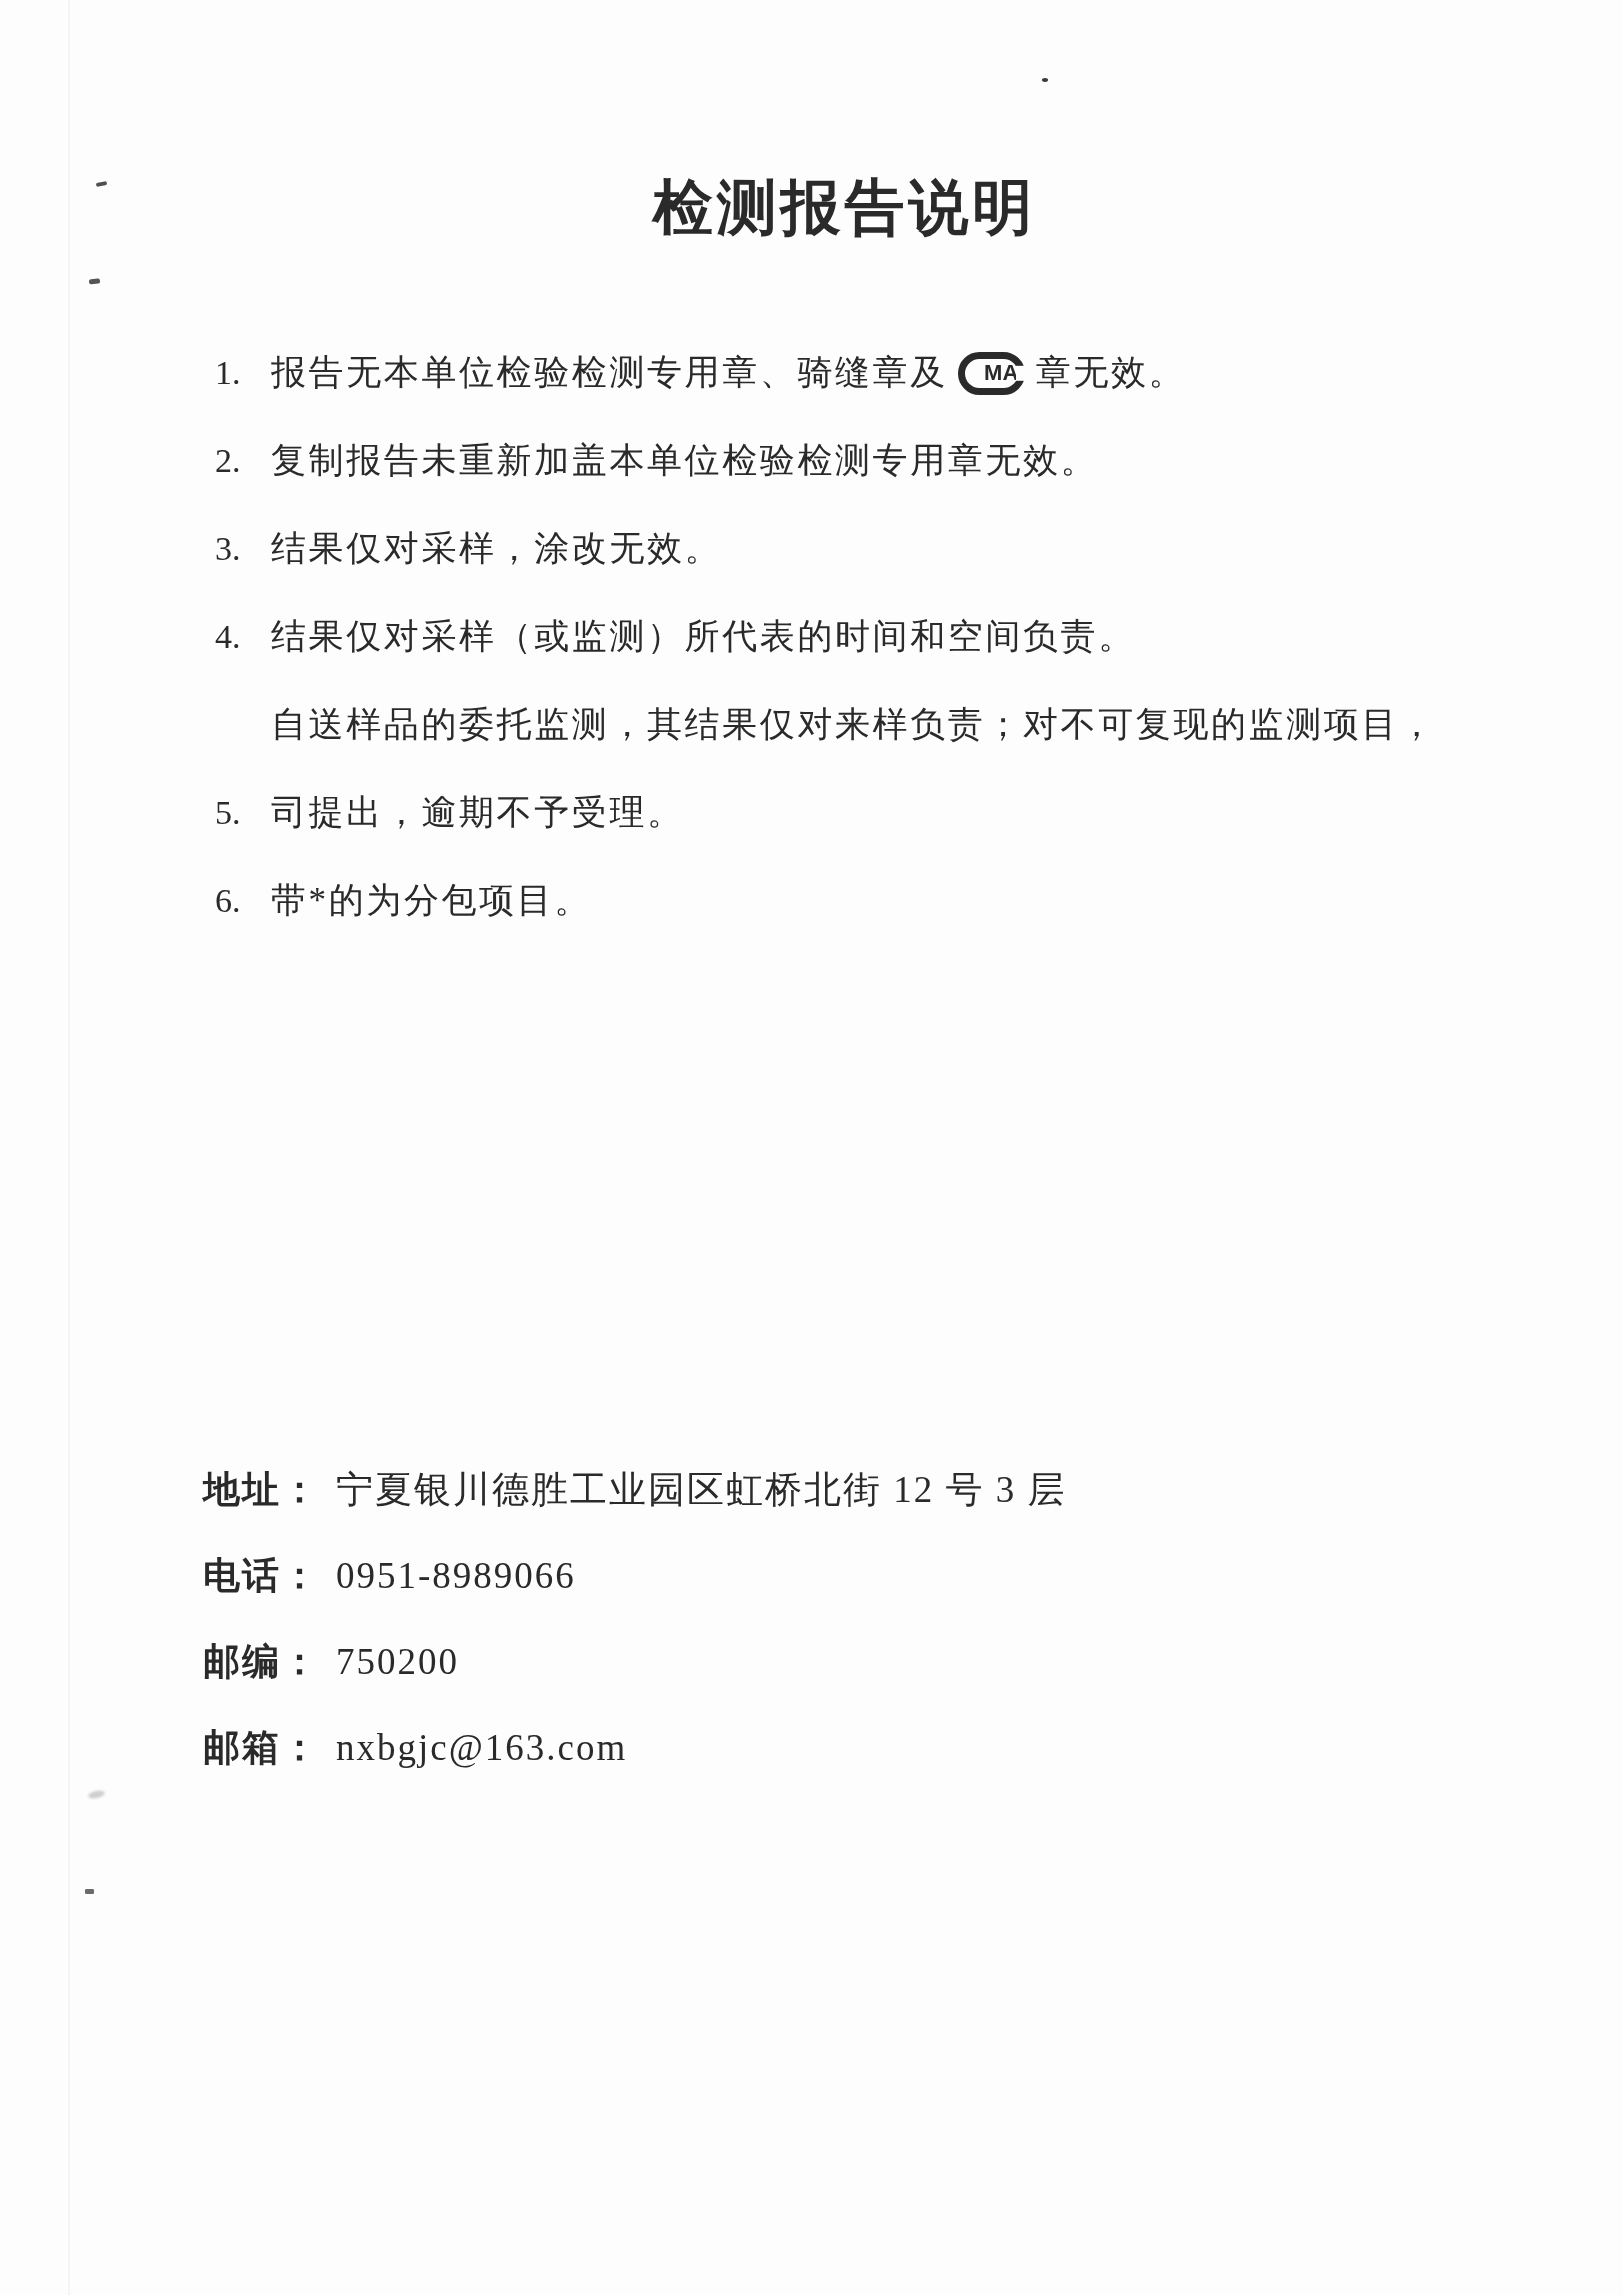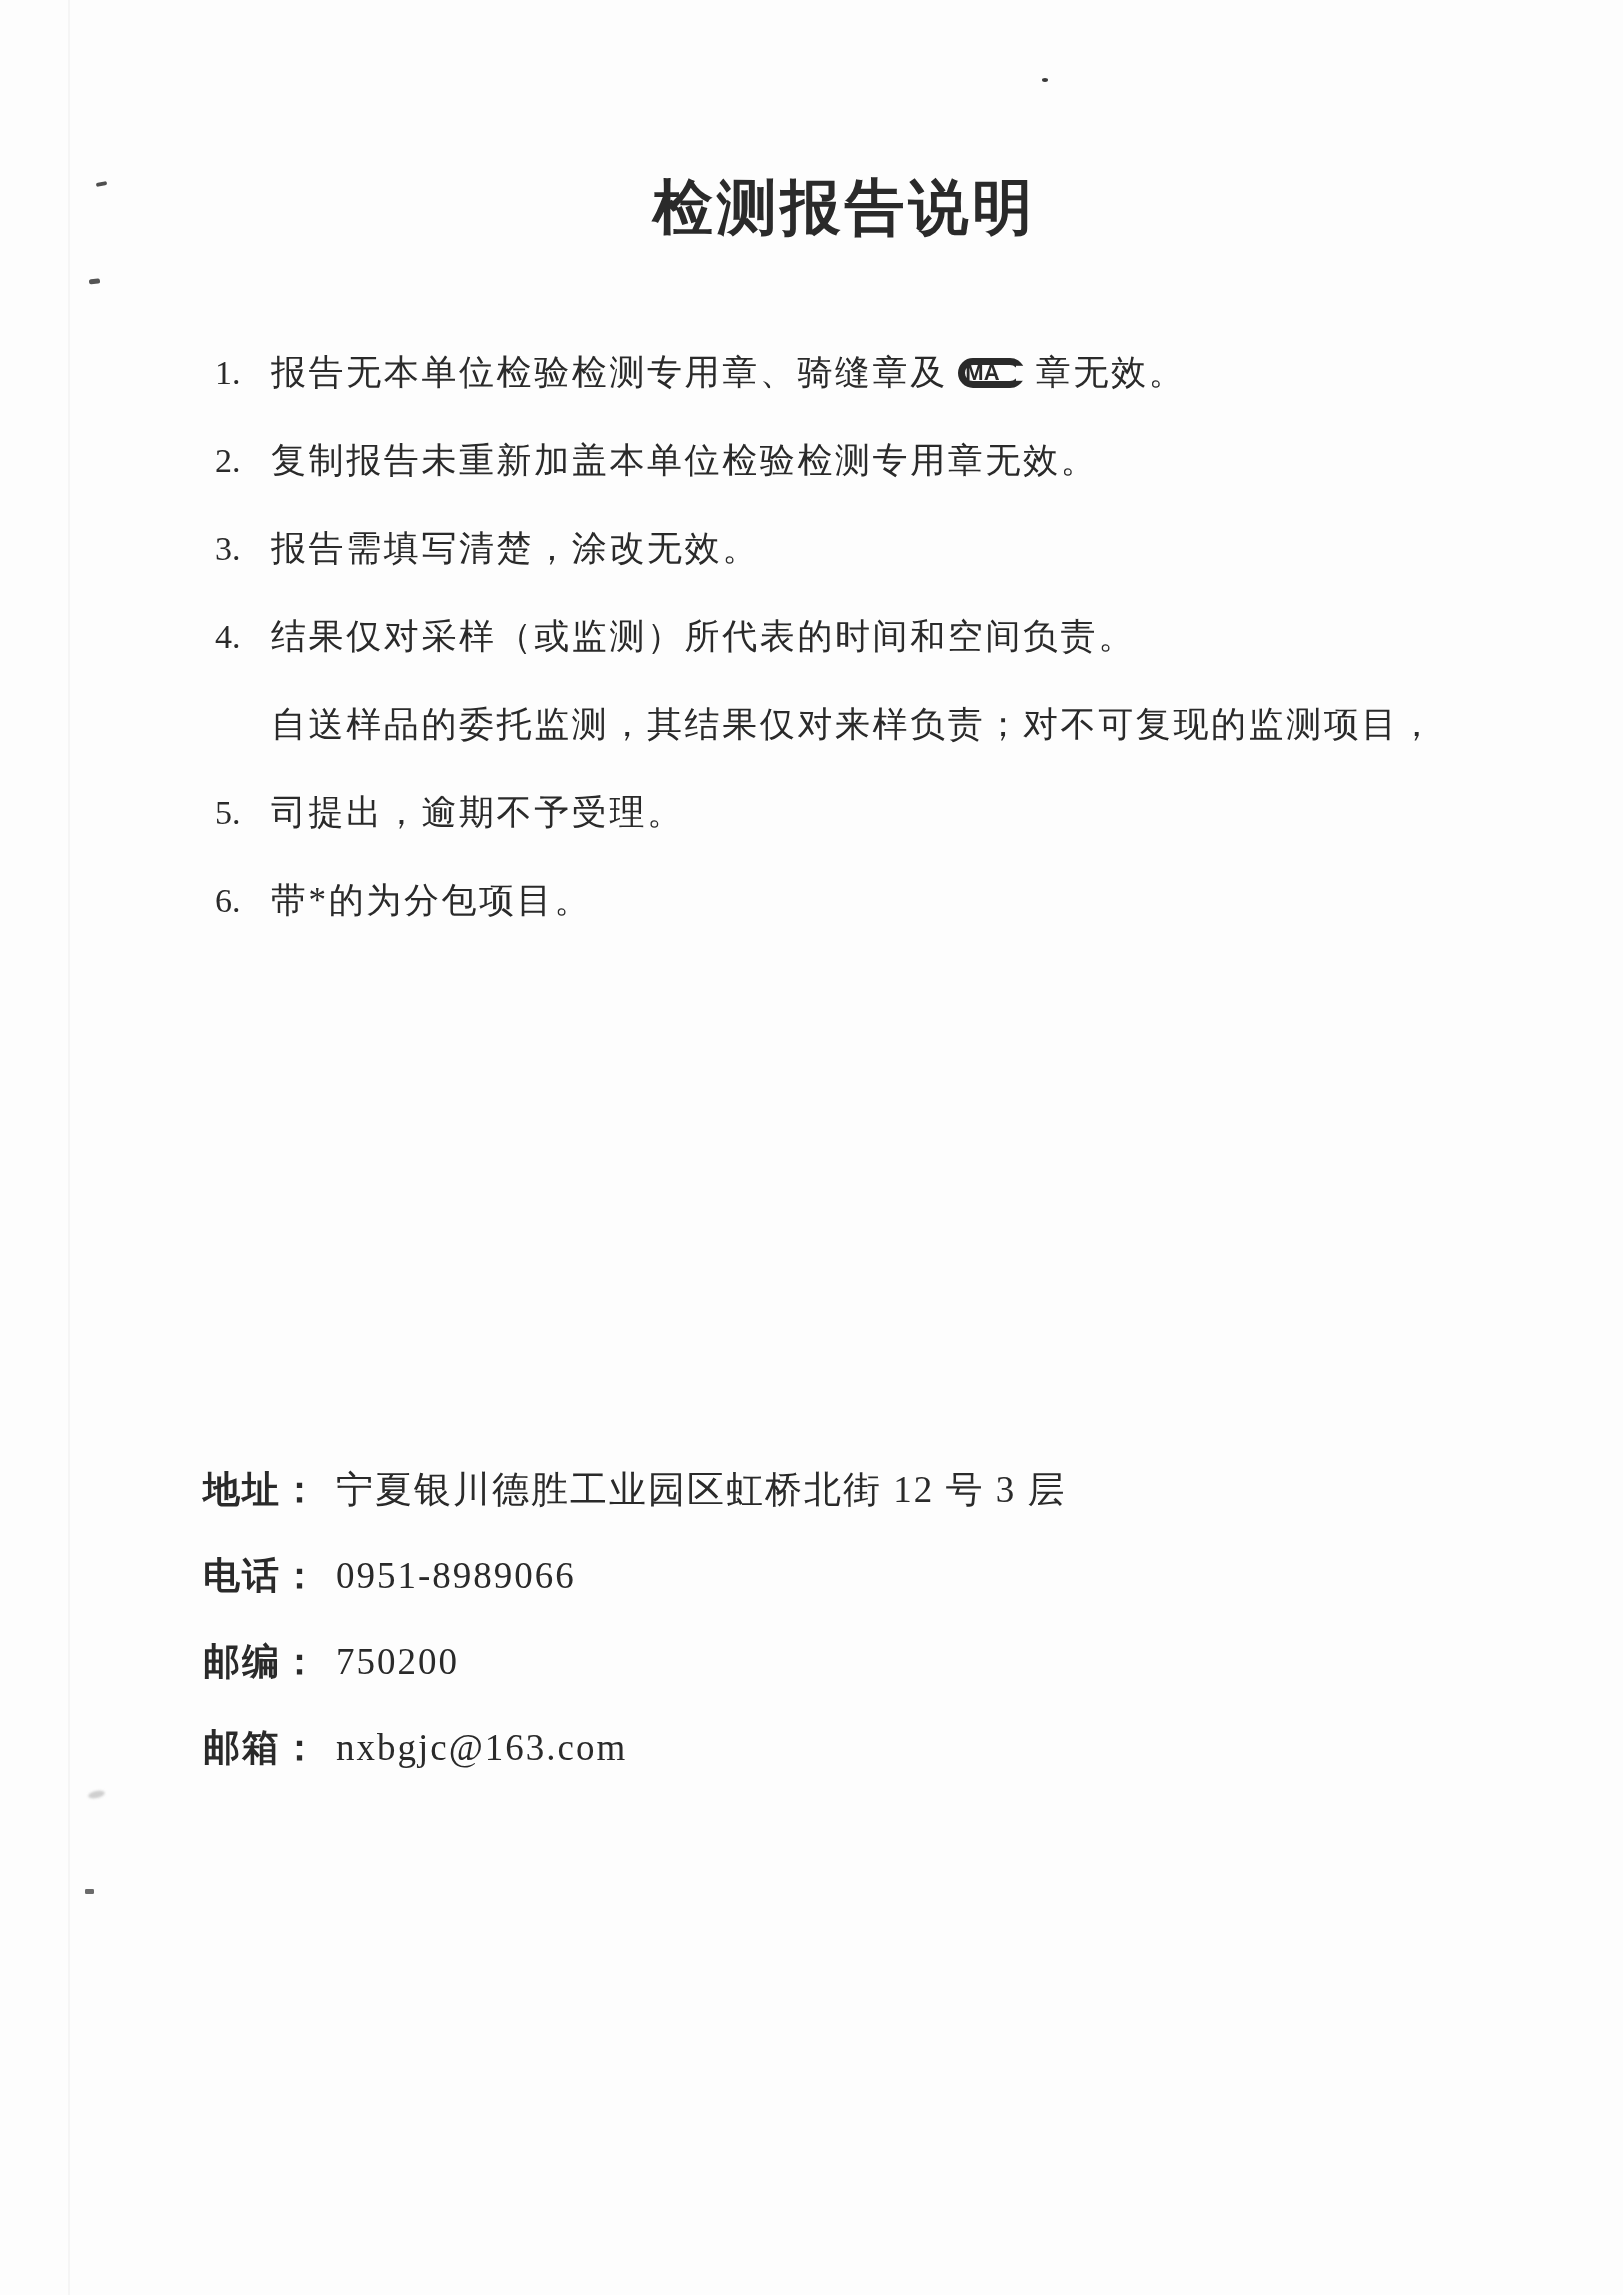--- a/index.html
+++ b/index.html
@@ -49,22 +49,22 @@
   .note .body{flex:1 1 auto;min-width:0;}
   .note .line{
     display:block;
     line-height:88px;
     white-space:nowrap;
   }
 
   
   .cma-badge{
     position:relative;
-    display:inline-flex;align-items:center;justify-content:flex-start;
-    width:67px;height:30px;
+    display:inline-flex;align-items:center;justify-content:flex-end;
+    width:67px;height:43px;
     border:7.2px solid var(--ink);
     border-radius:22px;
     margin:0 10.5px;
     vertical-align:middle;
     top:-2.6px;
   }
   .cma-badge::after{ 
     content:"";
     position:absolute;right:-7.9px;top:50%;
     transform:translateY(-50%);
@@ -123,21 +123,21 @@
     <li class="note">
       <span class="num">2.</span>
       <span class="body">
         <span class="line">复制报告未重新加盖本单位检验检测专用章无效。</span>
       </span>
     </li>
 
     <li class="note">
       <span class="num">3.</span>
       <span class="body">
-        <span class="line">报告需填写清楚，涂改无效。</span>
+        <span class="line">结果仅对采样，涂改无效。</span>
       </span>
     </li>
 
     <li class="note">
       <span class="num">4.</span>
       <span class="body">
         <span class="line">结果仅对采样（或监测）所代表的时间和空间负责。</span>
         <span class="line">自送样品的委托监测，其结果仅对来样负责；对不可复现的监测项目，</span>
       </span>
     </li>

